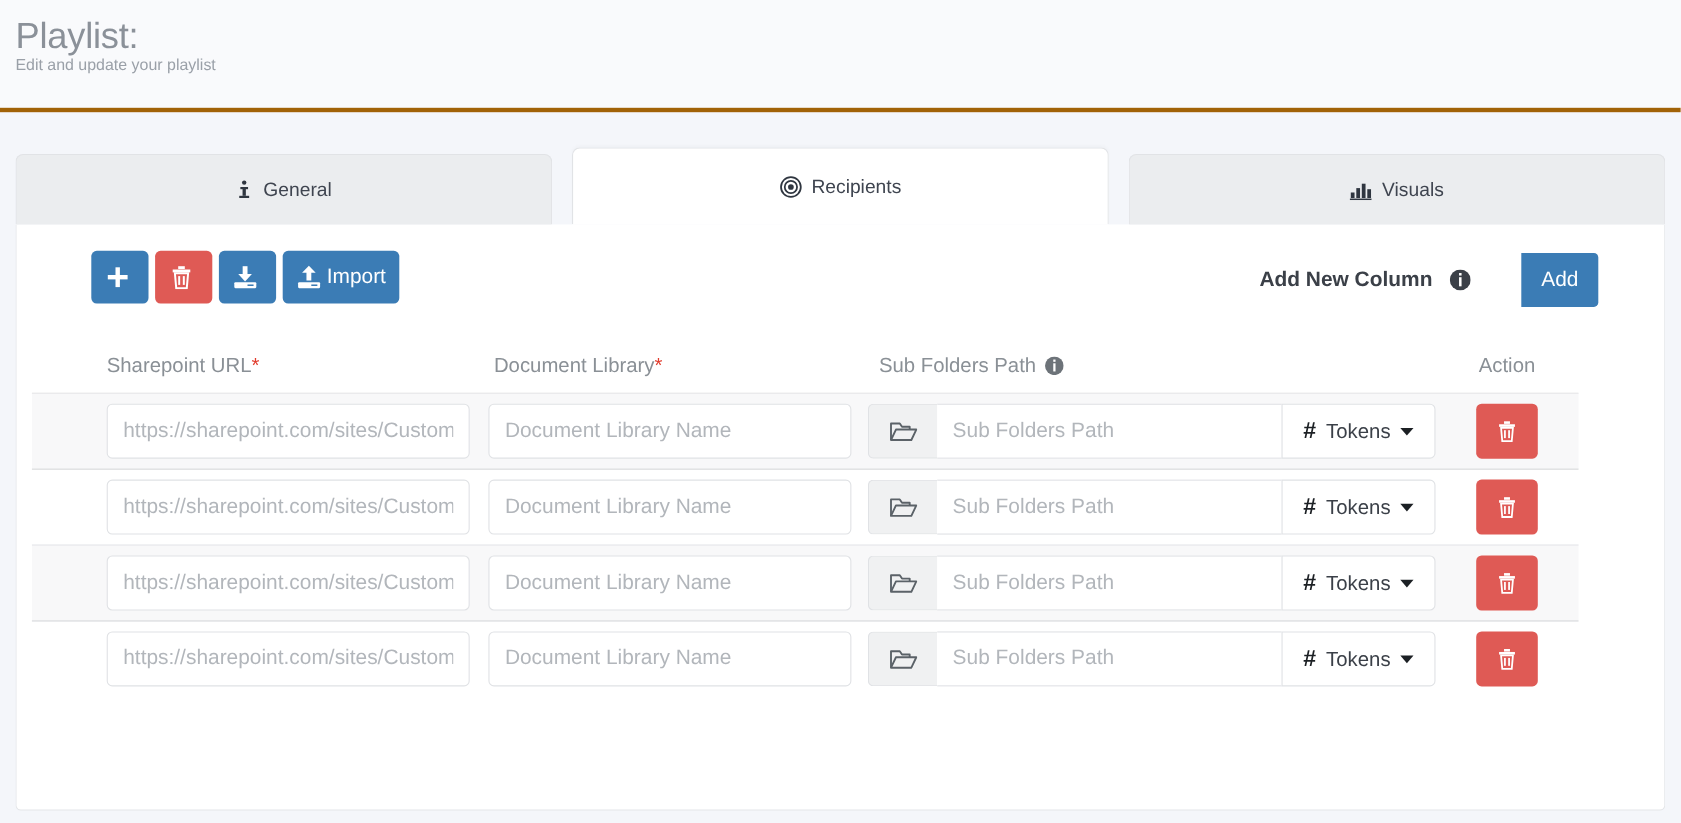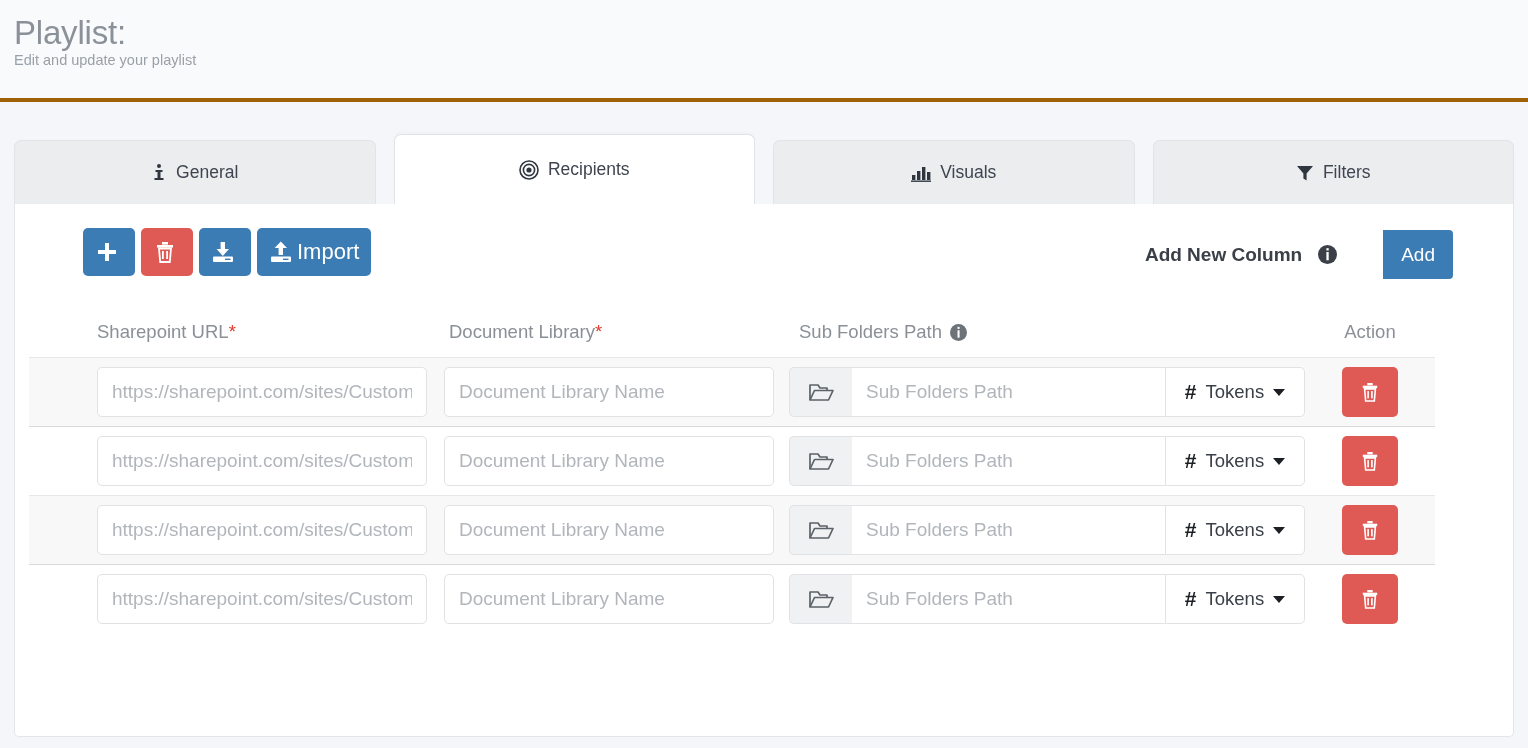--- a/index.html
+++ b/index.html
@@ -91,21 +91,21 @@
   .btn {
     border: none;
     border-radius: 5px;
     height: 48px;
     min-width: 52px;
     display: inline-flex;
     align-items: center;
     justify-content: center;
     gap: 4px;
     color: #fff;
-    font-size: 22px;
+    font-size: 19px;
     cursor: pointer;
     padding: 0 12px;
     font-family: "Liberation Sans", sans-serif;
   }
   .btn-blue { background: #3b7cb5; }
   .btn-red  { background: #df5a55; }
 
   .addcol-area {
     display: flex;
     align-items: center;
@@ -295,28 +295,20 @@
           <rect x="1" y="11" width="3.4" height="5" fill="#2f3640"></rect>
           <rect x="6" y="7" width="3.4" height="9" fill="#2f3640"></rect>
           <rect x="11" y="3" width="3.4" height="13" fill="#2f3640"></rect>
           <rect x="16" y="8" width="3.4" height="8" fill="#2f3640"></rect>
           <rect x="0" y="16.5" width="20" height="1.4" fill="#2f3640"></rect>
         </svg>
       </span>
       <span>Visuals</span>
     </div>
 
-    <div class="tab">
-      <span class="ticon">
-        <svg width="18" height="18" viewBox="0 0 18 18">
-          <path d="M1 2 H17 L10.6 9.5 V16.5 L7.4 14.4 V9.5 Z" fill="#2f3640"></path>
-        </svg>
-      </span>
-      <span>Filters</span>
-    </div>
 
   </div>
 </div>
 
 <div class="panel">
 
   <div class="toolbar-row">
 
     <div class="btn-group">
       <button class="btn btn-blue">

